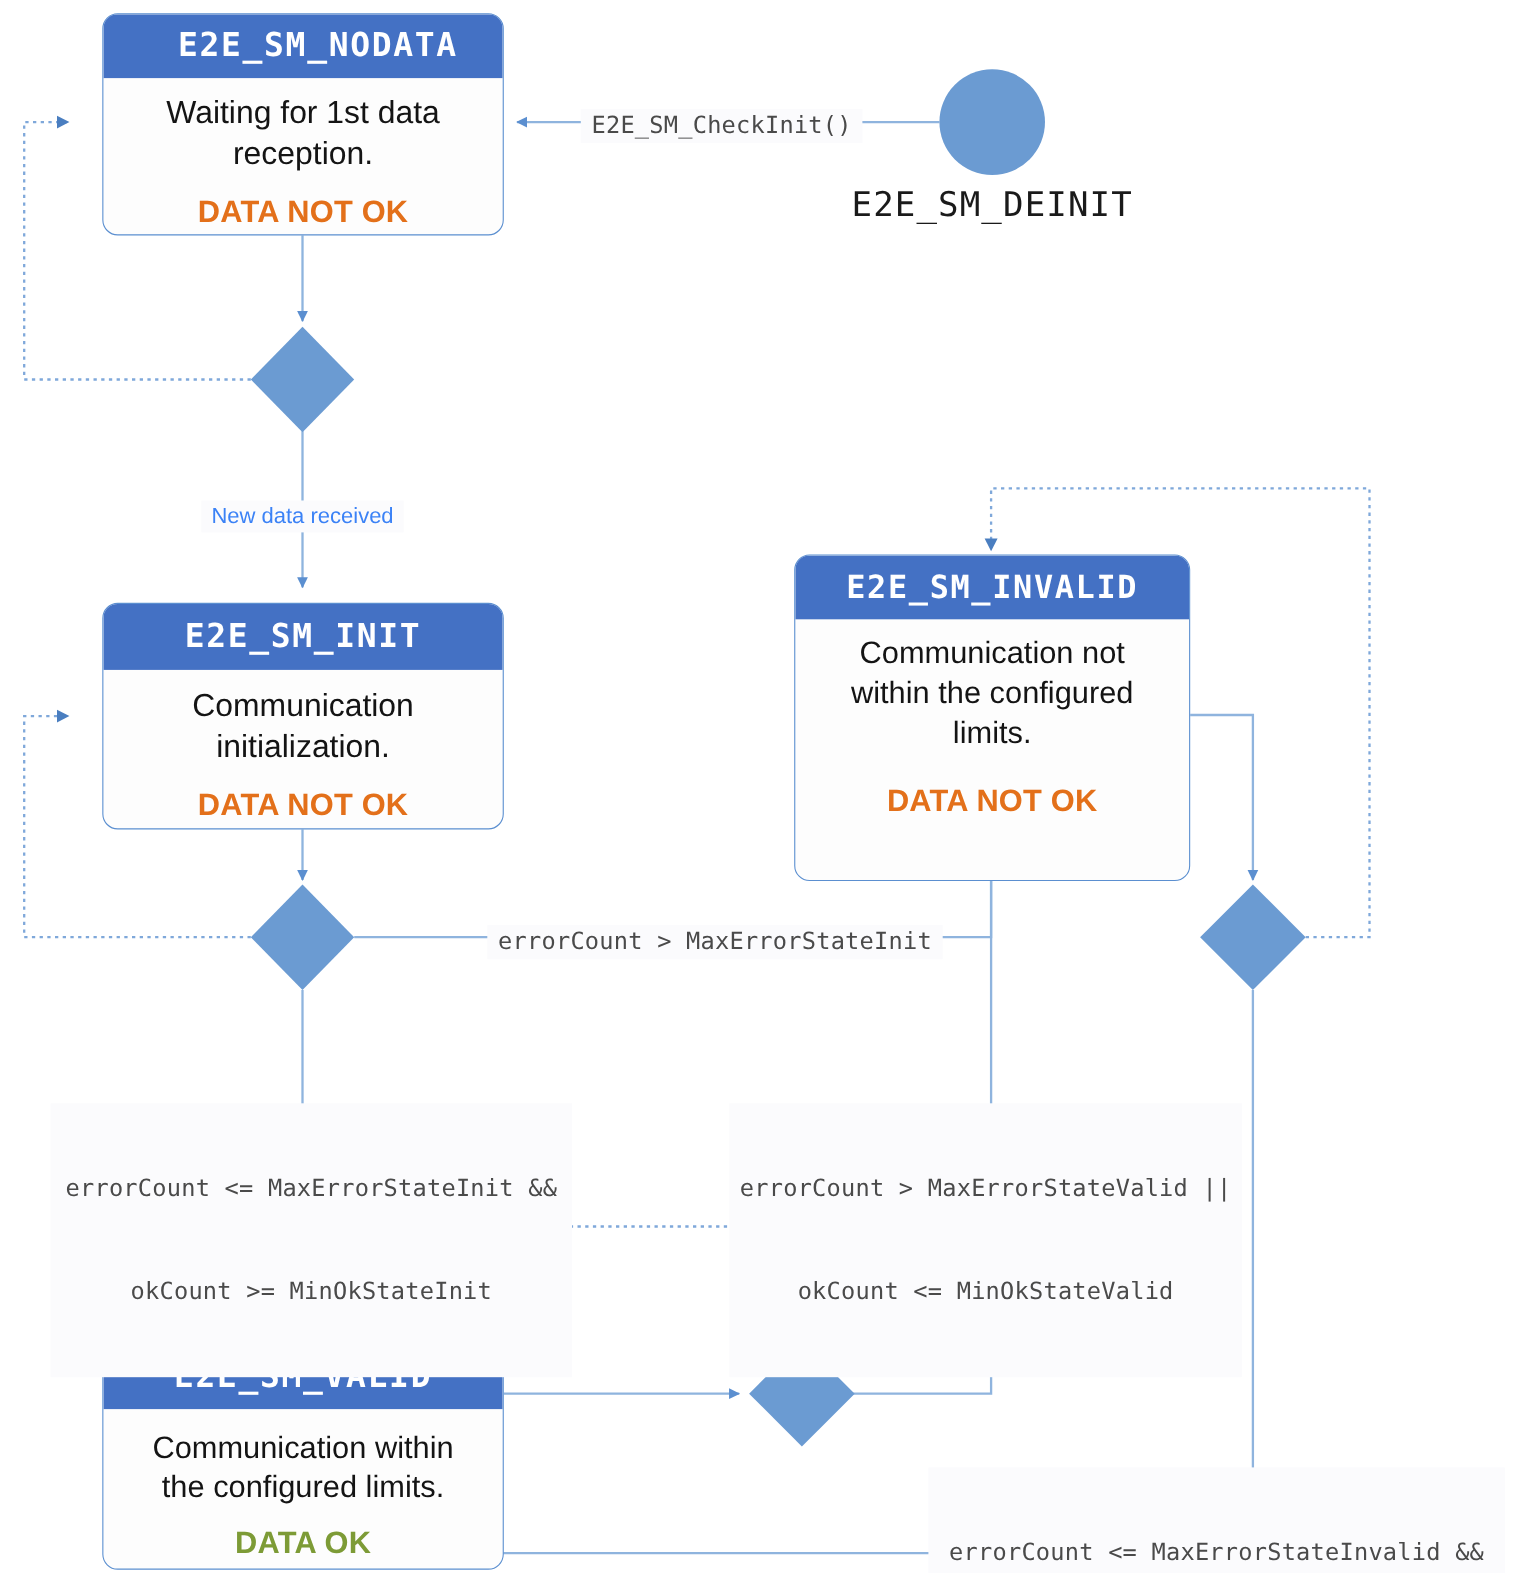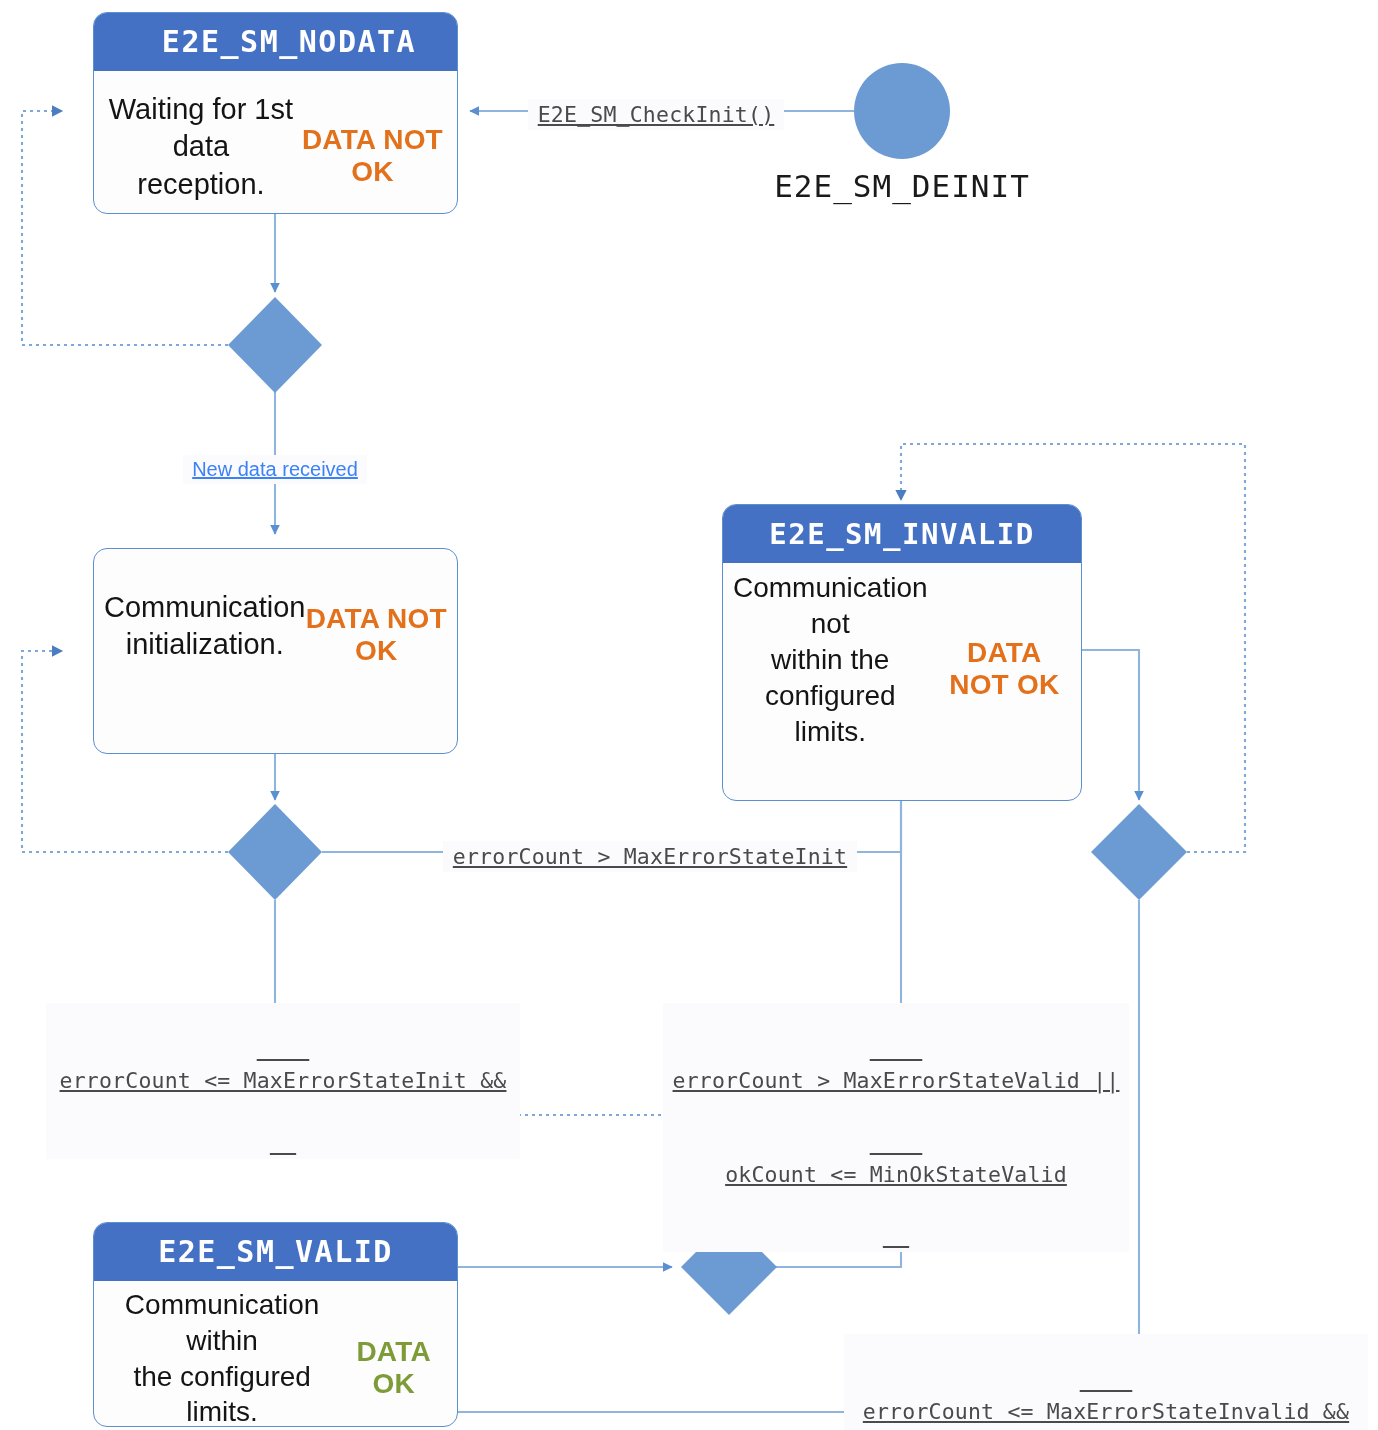--- a/index.html
+++ b/index.html
@@ -25,21 +25,21 @@
     background:#4471C4;
     color:#ffffff;
     font-family:"DejaVu Sans Mono","Liberation Mono",monospace;
     font-weight:bold;
     letter-spacing:1.5px;
     text-align:center;
     line-height:1;
     display:flex;align-items:center;justify-content:center;
   }
   .state-body{
-    display:flex;flex-direction:row;
+    display:flex;flex-direction:column;
     align-items:center;justify-content:center;
     text-align:center;
     color:#111;
     padding:4px 10px 6px 10px;
   }
   .state-desc{
     font-size:29px;
     line-height:1.28;
     color:#141414;
     font-family:"Liberation Sans",sans-serif;
@@ -54,21 +54,20 @@
   .status-ok{color:#7D9B36;}
 
   
   .lbl{
     position:absolute;
     background:#fbfbfd;
     color:#3a3a3a;
     white-space:pre;
     text-align:center;
     line-height:1.45;
-    text-decoration:underline;
   }
   .lbl-mono{
     font-family:"DejaVu Sans Mono","Liberation Mono",monospace;
     font-size:21.5px;
     letter-spacing:.2px;
     color:#4a4a4a;
   }
   .lbl-sans{
     font-family:"Liberation Sans",sans-serif;
     font-size:20px;
@@ -141,20 +140,21 @@
   <div class="state-box" style="left:93px;top:12px;width:365px;height:202px;">
     <div class="state-header" style="height:58px;font-size:30px;padding-left:27px;">E2E_SM_NODATA</div>
     <div class="state-body" style="height:144px;">
       <div class="state-desc" style="white-space:pre-line;">Waiting for 1st data
 reception.</div>
       <div class="state-status status-nok">DATA NOT OK</div>
     </div>
   </div>
 
   <div class="state-box" style="left:93px;top:548px;width:365px;height:206px;">
+    <div class="state-header" style="height:60px;font-size:30px;">E2E_SM_INIT</div>
     <div class="state-body" style="height:146px;">
       <div class="state-desc" style="white-space:pre-line;">Communication
 initialization.</div>
       <div class="state-status status-nok">DATA NOT OK</div>
     </div>
   </div>
 
   <div class="state-box" style="left:722px;top:504px;width:360px;height:297px;">
     <div class="state-header" style="height:58px;font-size:29px;">E2E_SM_INVALID</div>
     <div class="state-body" style="height:186px;gap:10px;">
@@ -177,20 +177,21 @@
   <div class="node-caption" style="left:766px;top:168px;width:272px;text-align:center;">E2E_SM_DEINIT</div>
 
   <div class="lbl lbl-mono" style="left:528px;top:99px;width:256px;">E2E_SM_CheckInit()</div>
 
   <div class="lbl lbl-sans" style="left:183px;top:455px;width:184px;">New data received</div>
 
   <div class="lbl lbl-mono" style="left:443px;top:841px;width:414px;">errorCount &gt; MaxErrorStateInit</div>
 
   <div class="lbl lbl-mono" style="left:46px;top:1003px;width:474px;">
     <div>errorCount &lt;= MaxErrorStateInit &amp;&amp;</div>
+    <div>okCount &gt;= MinOkStateInit</div>
   </div>
 
   <div class="lbl lbl-mono" style="left:663px;top:1003px;width:466px;">
     <div>errorCount &gt; MaxErrorStateValid ||</div>
     <div>okCount &lt;= MinOkStateValid</div>
   </div>
 
   <div class="lbl lbl-mono" style="left:844px;top:1334px;width:524px;">
     <div>errorCount &lt;= MaxErrorStateInvalid &amp;&amp;</div>
     

